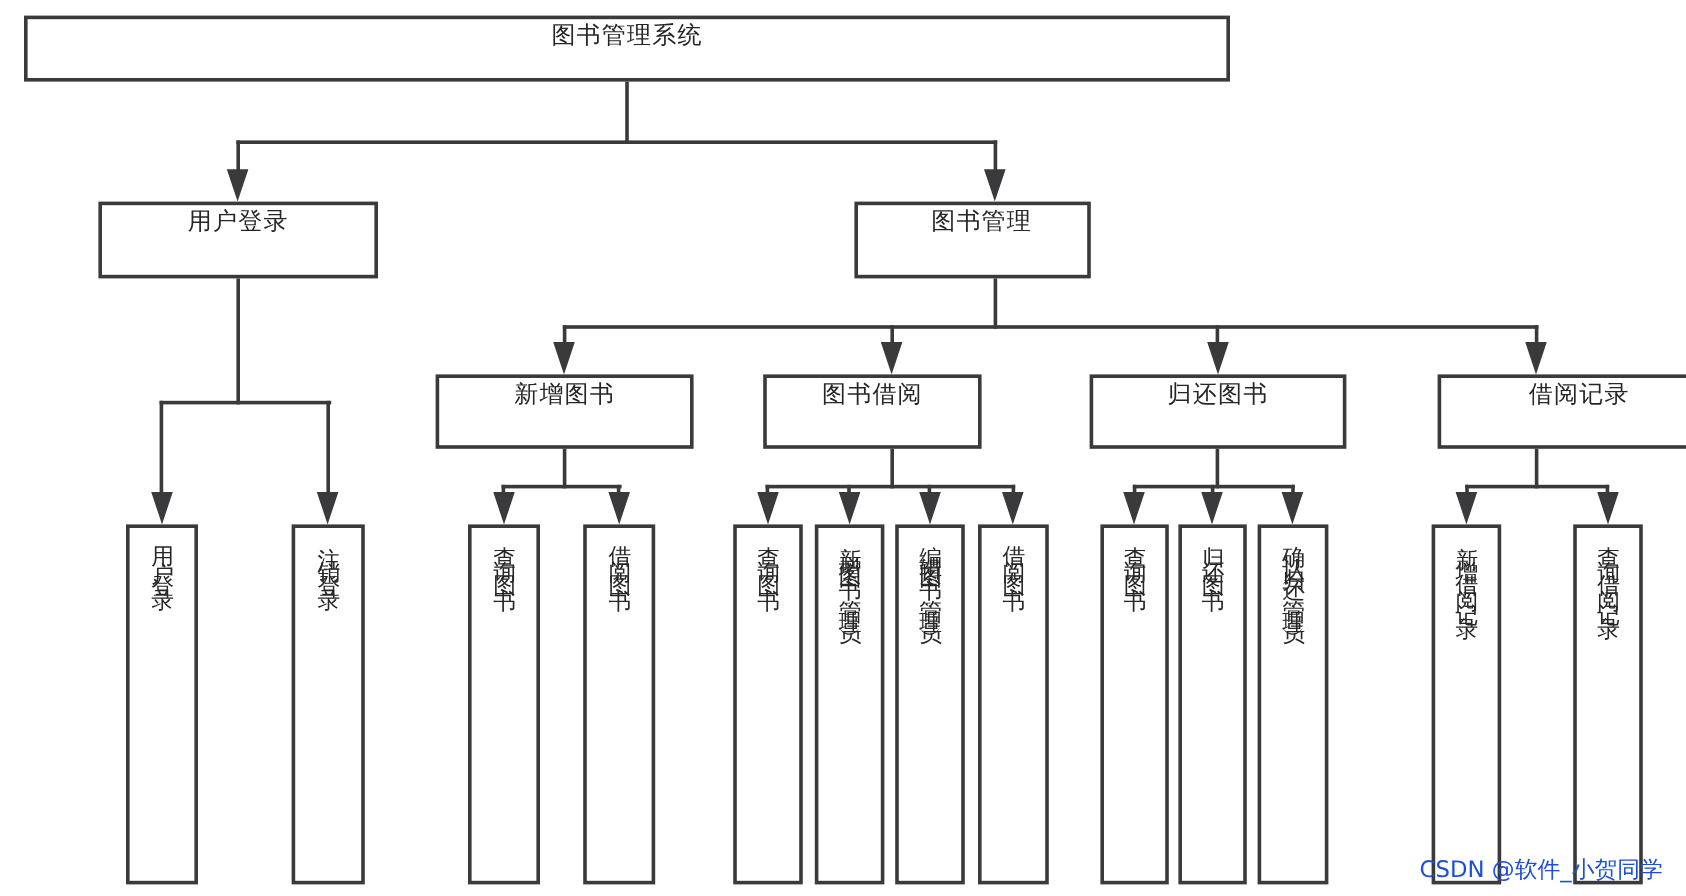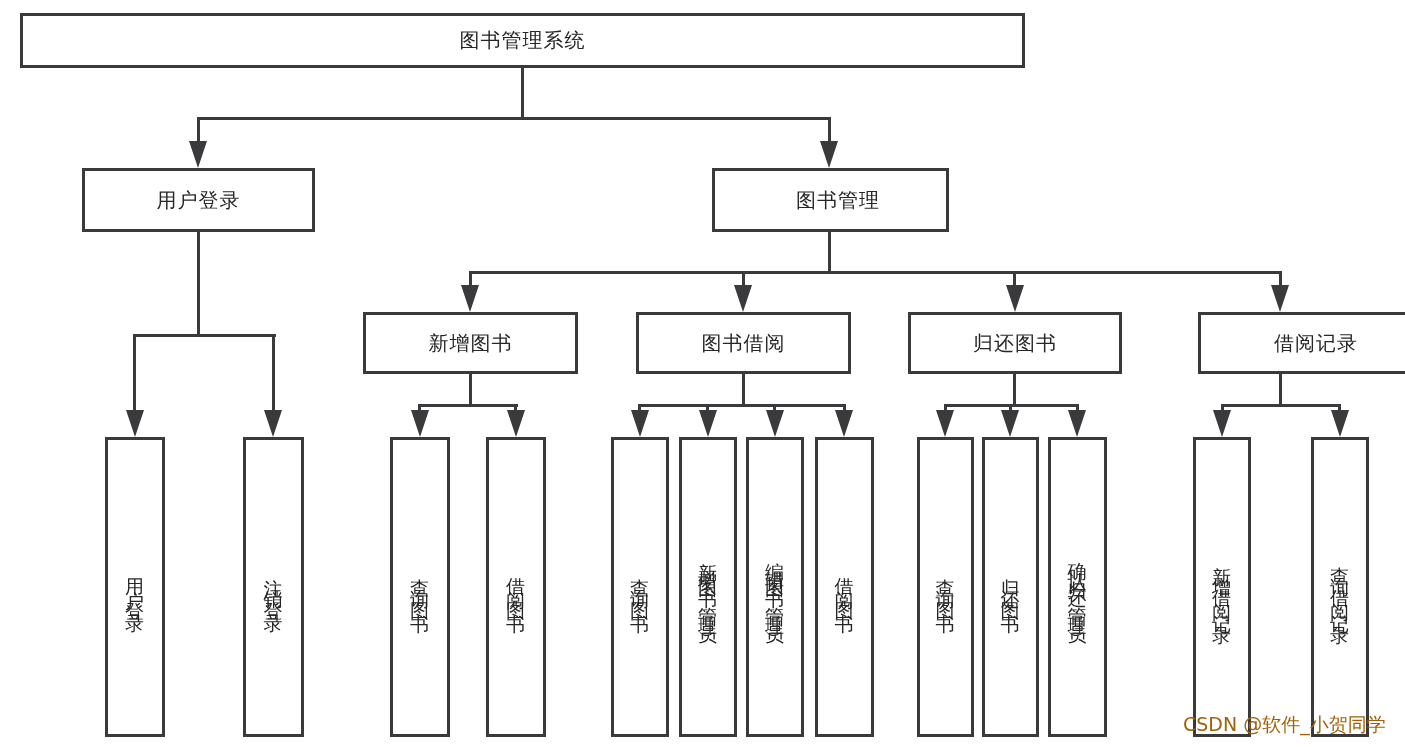--- a/index.html
+++ b/index.html
@@ -2,37 +2,37 @@
 <html><head>
 <meta charset="utf-8">
 <style>
   html,body{margin:0;padding:0;background:#ffffff;}
   .canvas{
     position:relative;width:1405px;height:747px;background:#ffffff;
     font-family:"DejaVu Sans","Liberation Sans",sans-serif;overflow:hidden;
   }
   .box{
     position:absolute;box-sizing:border-box;border:3px solid #3a3a3c;background:#ffffff;
-    display:flex;align-items:center;justify-content:center;
+    display:flex;align-items:flex-start;justify-content:center;
   }
   .hlabel{font-size:20px;color:#262626;letter-spacing:1px;white-space:nowrap;}
   .vlabel{
     writing-mode:vertical-rl;text-orientation:mixed;font-size:19px;line-height:1;
     letter-spacing:12px;color:#262626;white-space:nowrap;
   }
   .vlabel.tight{letter-spacing:9px;}
   .hline{position:absolute;height:3px;background:#3a3a3c;}
   .vline{position:absolute;width:3px;background:#3a3a3c;}
   .arrow{
     position:absolute;width:0;height:0;
     border-left:9px solid transparent;border-right:9px solid transparent;
     border-top:27px solid #3a3a3c;
   }
   .watermark{
-    position:absolute;left:1183px;top:712px;font-size:19px;color:#a16207;
+    position:absolute;left:1183px;top:712px;font-size:19px;color:#1d4ed8;
     white-space:nowrap;z-index:5;
   }
 </style>
 </head>
 <body>
 
 <div class="canvas">
 
   <div class="box" style="left:20px;top:13px;width:1005px;height:55px;">
     <span class="hlabel">图书管理系统</span>
@@ -41,21 +41,21 @@
   <div class="vline" style="left:521px;top:68px;height:51px;"></div>
   <div class="hline" style="left:197px;top:117px;width:634px;"></div>
   <div class="vline" style="left:197px;top:117px;height:27px;"></div>
   <div class="arrow" style="left:189px;top:141px;"></div>
   <div class="vline" style="left:828px;top:117px;height:27px;"></div>
   <div class="arrow" style="left:820px;top:141px;"></div>
 
   <div class="box" style="left:82px;top:168px;width:233px;height:64px;">
     <span class="hlabel">用户登录</span>
   </div>
-  <div class="box" style="left:712px;top:168px;width:237px;height:64px;padding-left:15px;">
+  <div class="box" style="left:712px;top:168px;width:197px;height:64px;padding-left:15px;">
     <span class="hlabel">图书管理</span>
   </div>
 
   <div class="vline" style="left:197px;top:232px;height:105px;"></div>
   <div class="hline" style="left:133px;top:334px;width:143px;"></div>
   <div class="vline" style="left:133px;top:334px;height:78px;"></div>
   <div class="arrow" style="left:126px;top:410px;"></div>
   <div class="vline" style="left:272px;top:334px;height:78px;"></div>
   <div class="arrow" style="left:264px;top:410px;"></div>
 
@@ -66,21 +66,21 @@
   <div class="vline" style="left:742px;top:271px;height:17px;"></div>
   <div class="arrow" style="left:734px;top:285px;"></div>
   <div class="vline" style="left:1013px;top:271px;height:17px;"></div>
   <div class="arrow" style="left:1006px;top:285px;"></div>
   <div class="vline" style="left:1279px;top:271px;height:17px;"></div>
   <div class="arrow" style="left:1271px;top:285px;"></div>
 
   <div class="box" style="left:363px;top:312px;width:215px;height:62px;">
     <span class="hlabel">新增图书</span>
   </div>
-  <div class="box" style="left:636px;top:312px;width:215px;height:62px;">
+  <div class="box" style="left:636px;top:312px;width:182px;height:62px;">
     <span class="hlabel">图书借阅</span>
   </div>
   <div class="box" style="left:908px;top:312px;width:214px;height:62px;">
     <span class="hlabel">归还图书</span>
   </div>
   <div class="box" style="left:1173px;top:312px;width:236px;height:62px;margin-left:25px;">
     <span class="hlabel">借阅记录</span>
   </div>
 
   <div class="vline" style="left:469px;top:374px;height:33px;"></div>

